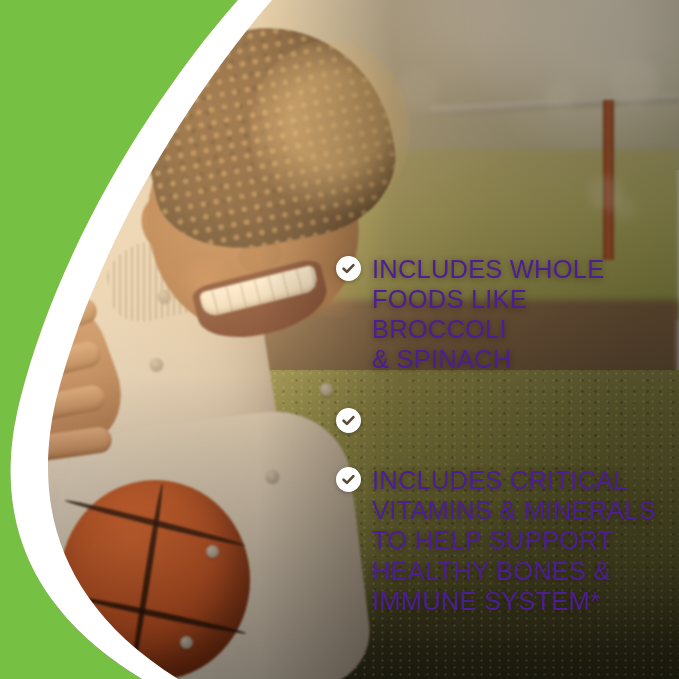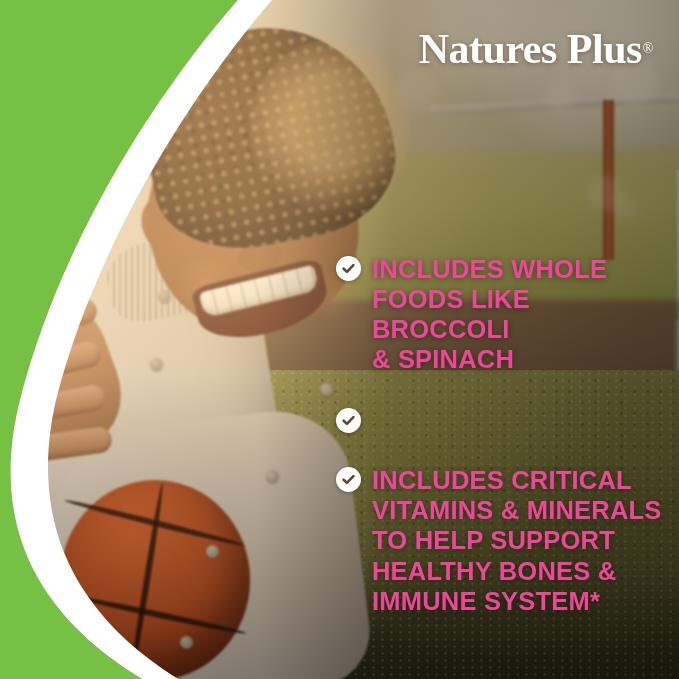--- a/index.html
+++ b/index.html
@@ -356,29 +356,28 @@
     background: #ffffff;
     margin-top: 2px;
     margin-right: 11px;
     display: flex;
     align-items: center;
     justify-content: center;
     box-shadow: 0 1px 4px rgba(0,0,0,.30);
   }
   .check-circle svg { display: block; }
   .bullet-text {
-    color: #ec4899;
+    color: #4c1d95;
     font-family: "Liberation Sans", sans-serif;
     font-size: 25.5px;
     line-height: 1.18;
     letter-spacing: 0.2px;
     text-transform: uppercase;
     text-shadow: 0 1px 6px rgba(30,22,10,.55);
     white-space: pre-line;
-    font-weight: bold;
   }
 </style>
 </head>
 <body>
 
 <div id="ad-root">
 
   <div class="photo-layer">
     <div class="bg-sky"></div>
     <div class="bg-grass"></div>
@@ -443,21 +442,20 @@
   </div>
 
   <svg class="frame-svg" viewBox="0 0 679 679">
 
     <path d="M0,0 L238,0 C150,100 58,250 20,400 C-4,496 12,600 142,679 L0,679 Z" fill="#76C044"></path>
 
     <path d="M238,0 C150,100 58,250 20,400 C-4,496 12,600 142,679
              L178,679 C52,600 34,496 56,400 C94,250 186,100 272,0 Z" fill="#FFFFFF"></path>
   </svg>
 
-  <div class="logo"><span>Natures Plus</span><span class="reg">®</span></div>
 
   <div class="bullets">
 
     <div class="bullet">
       <span class="check-circle">
         <svg width="15" height="15" viewBox="0 0 15 15" aria-hidden="true">
           <path d="M2.6 7.7 L5.9 10.9 L12.4 4.1" fill="none" stroke="#5A4A33" stroke-width="2.6" stroke-linecap="round" stroke-linejoin="round"></path>
         </svg>
       </span>
       <span class="bullet-text">INCLUDES WHOLE

